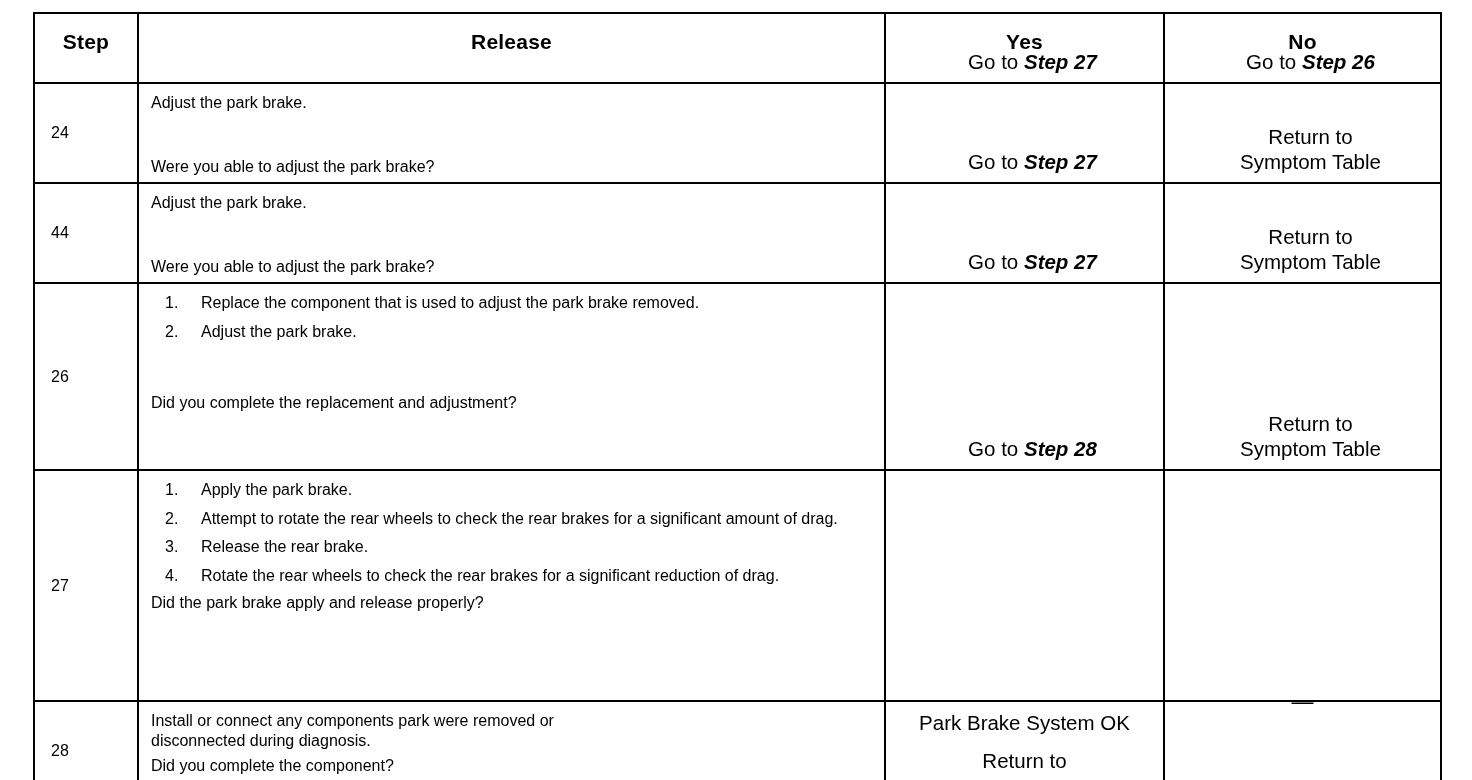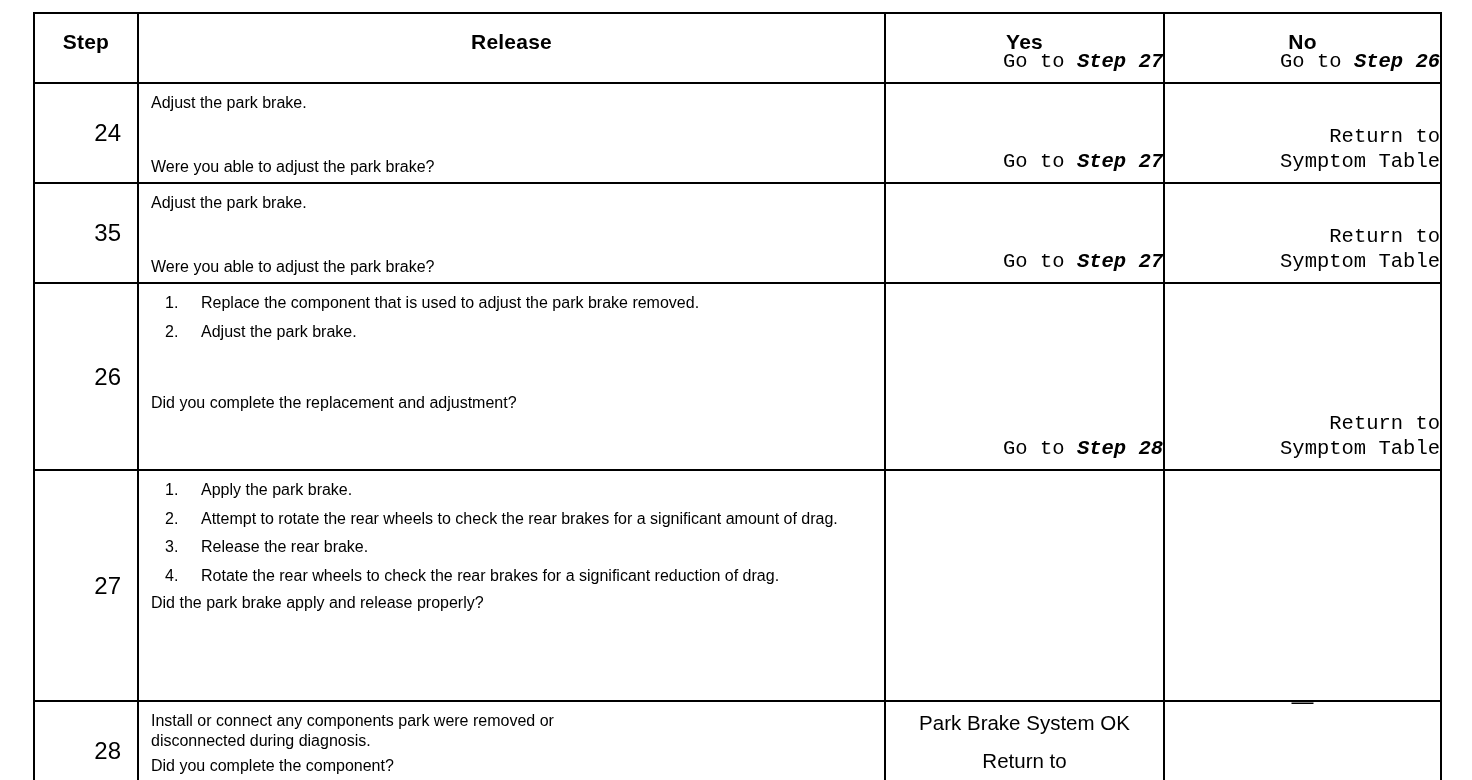--- a/index.html
+++ b/index.html
@@ -50,23 +50,23 @@
   thead th {
     height: 36px;
     text-align: center;
     vertical-align: middle;
     font-size: 21px;
     font-weight: bold;
     letter-spacing: 0.2px;
   }
 
   td.step-cell {
-    text-align: right;
+    text-align: left;
     vertical-align: middle;
-    font-size: 24px;
+    font-size: 16px;
     font-weight: normal;
   }
 
   td.action-cell {
     padding: 9px 10px 6px 12px;
     font-size: 16px;
     line-height: 1.22;
     position: relative;
   }
 
@@ -82,22 +82,21 @@
   .cell-inner {
     position: relative;
     height: 100%;
   }
 
   .bottom-text {
     position: absolute;
     left: 16px;
     right: 0;
     bottom: 9px;
-    text-align: right;
-    font-family: Liberation Mono, monospace;
+    text-align: center;
   }
 
   .mid-text {
     position: absolute;
     left: 0;
     right: 0;
     top: 50%;
     transform: translateY(-50%);
     text-align: center;
   }
@@ -187,21 +186,21 @@
           </div>
         </td>
         <td class="no-cell">
           <div class="cell-inner">
             <div class="bottom-text"><span>Go to </span><span class="italic">Step 26</span></div>
           </div>
         </td>
       </tr>
 
       <tr style="height:99px;">
-        <td class="step-cell">35</td>
+        <td class="step-cell">44</td>
         <td class="action-cell">
           <span class="lead-line">Adjust the park brake.</span>
           <div class="spacer-md"></div>
           <span class="q-line">Were you able to adjust the park brake?</span>
         </td>
         <td class="yes-cell">
           <div class="cell-inner">
             <div class="bottom-text"><span>Go to </span><span class="italic">Step 27</span></div>
           </div>
         </td>

